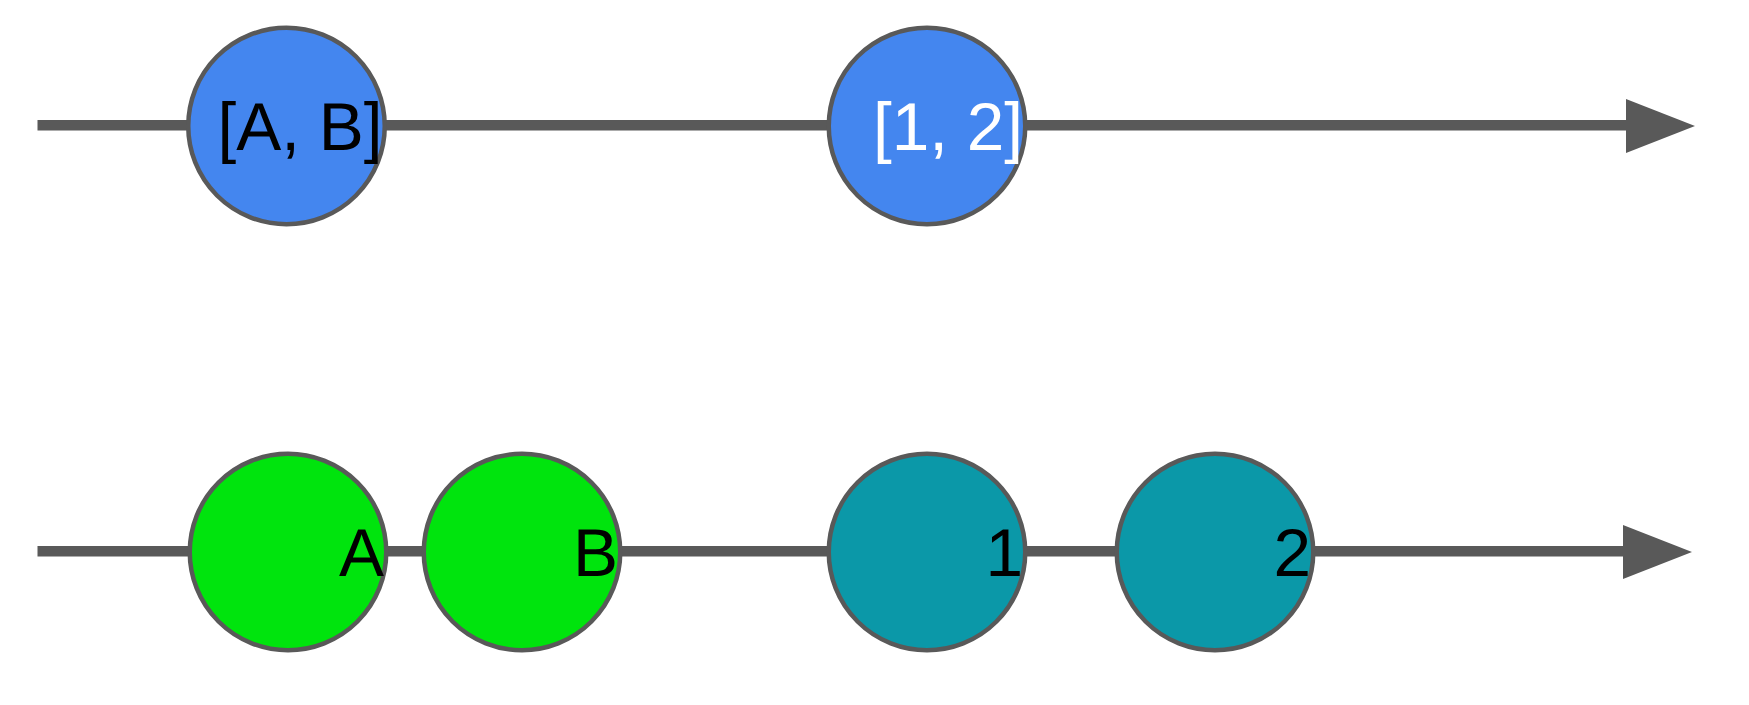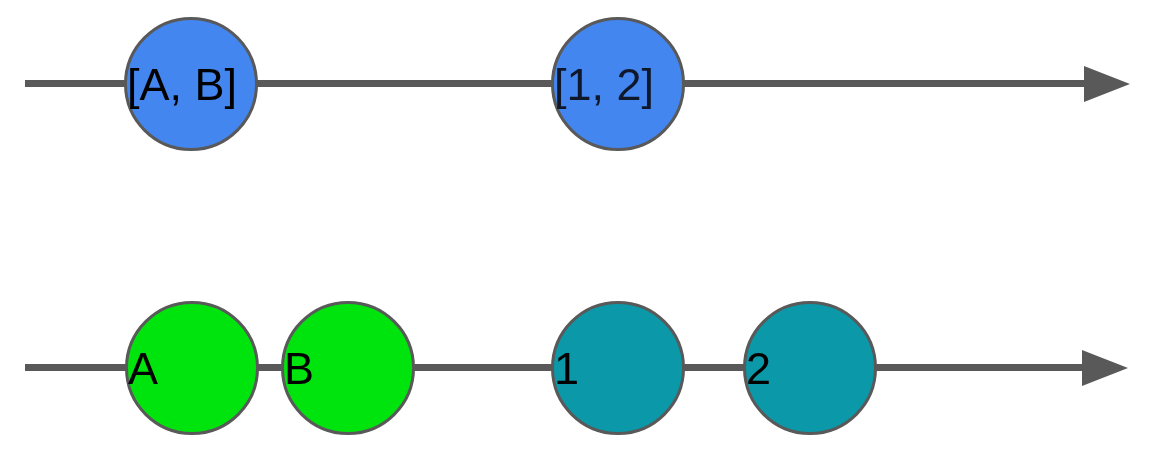--- a/index.html
+++ b/index.html
@@ -29,21 +29,21 @@
   }
   .marble {
     position: absolute;
     width: 134px;
     height: 134px;
     box-sizing: border-box;
     border: 3px solid #595959;
     border-radius: 50%;
     display: flex;
     align-items: center;
-    justify-content: flex-start;
+    justify-content: flex-end;
   }
   .marble-label {
     font-size: 45px;
     line-height: 1;
     color: #000000;
     white-space: nowrap;
   }
 </style>
 </head>
 <body>
@@ -51,21 +51,21 @@
 <div class="canvas">
 
   <div class="timeline-line" style="left: 25px; top: 80px; width: 1060px; background-color: rgb(89, 89, 89);"></div>
   <div class="arrowhead" style="left: 1084px; top: 66px; border-left-color: rgb(89, 89, 89);"></div>
 
   <div class="marble" style="left: 124px; top: 17px; background-color: rgb(68, 134, 239); border-color: rgb(89, 89, 89);">
     <span class="marble-label" style="color: rgb(0, 0, 0);">[A, B]</span>
   </div>
 
   <div class="marble" style="left: 551px; top: 17px; background-color: rgb(68, 134, 239); border-color: rgb(89, 89, 89);">
-    <span class="marble-label" style="color: #0f172a;">[1, 2]</span>
+    <span class="marble-label" style="color: #ffffff;">[1, 2]</span>
   </div>
 
   <div class="timeline-line" style="left: 25px; top: 364px; width: 1058px; background-color: rgb(89, 89, 89);"></div>
   <div class="arrowhead" style="left: 1082px; top: 350px; border-left-color: rgb(89, 89, 89);"></div>
 
   <div class="marble" style="left: 125px; top: 301px; background-color: rgb(0, 228, 13); border-color: rgb(89, 89, 89);">
     <span class="marble-label" style="color: rgb(0, 0, 0);">A</span>
   </div>
 
   <div class="marble" style="left: 281px; top: 301px; background-color: rgb(0, 228, 13); border-color: rgb(89, 89, 89);">

